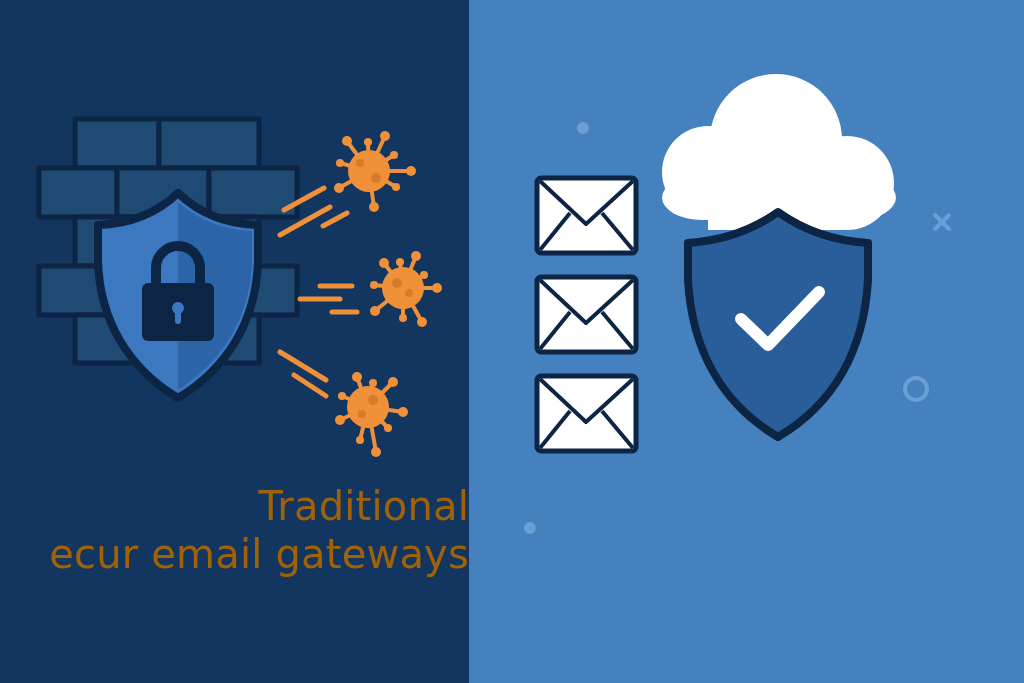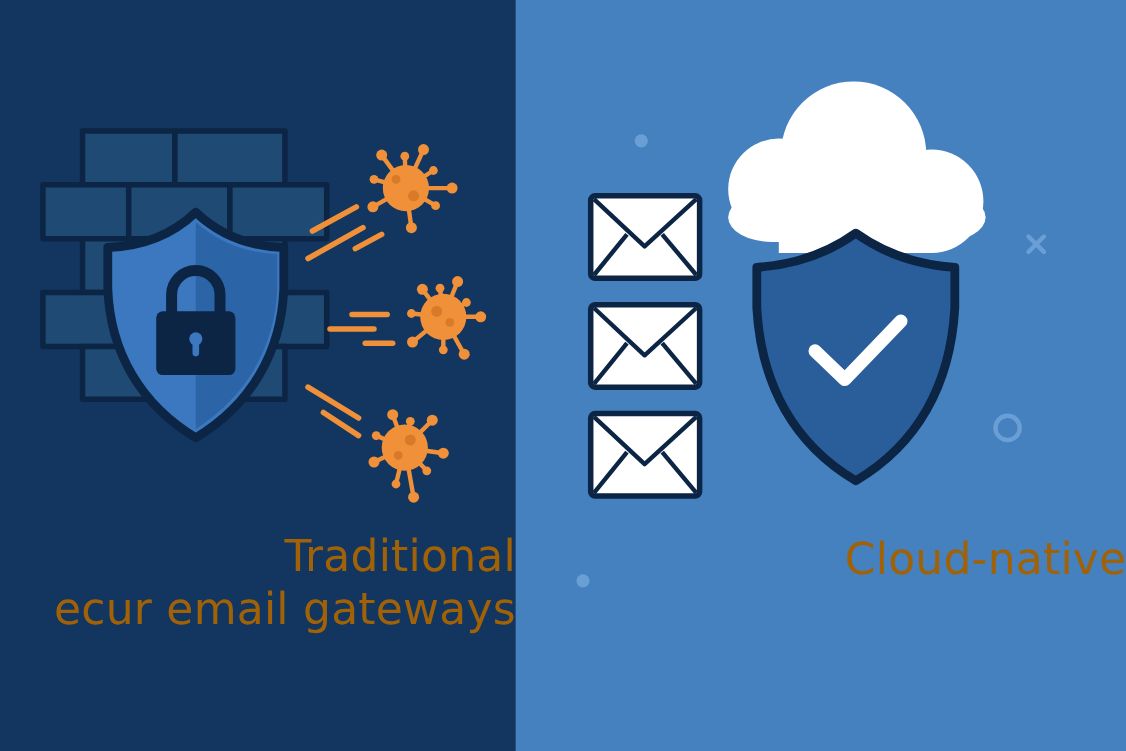--- a/index.html
+++ b/index.html
@@ -173,14 +173,13 @@
     <polyline points="741,319 768,345 819,292" fill="none" stroke="#ffffff" stroke-width="12" stroke-linecap="round" stroke-linejoin="round"></polyline>
   </g>
 </svg>
 
 <div class="label left-label">
   <span class="l1">Traditional</span>
   <span style="display:block;margin-left:-36px;">ecur email gateways</span>
 </div>
 
 <div class="label right-label">
-  <span>Cloud-native</span>
 </div>
 
 </body></html>

